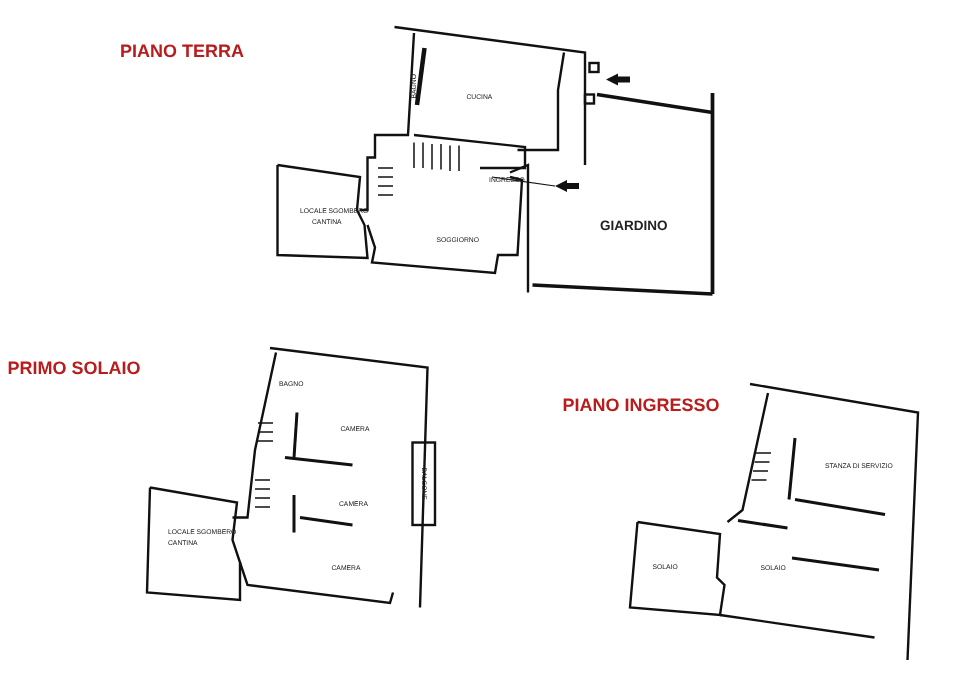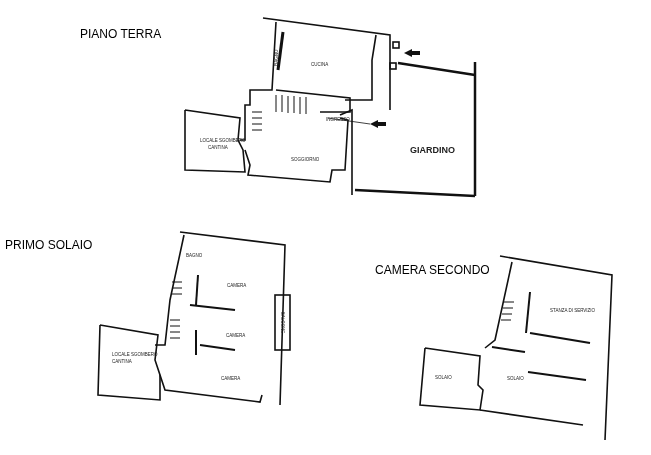--- a/index.html
+++ b/index.html
@@ -1,18 +1,18 @@
 <!DOCTYPE html>
 <html><head>
 <meta charset="utf-8">
 <style>
   html,body{margin:0;padding:0;background:#fff;}
   body{width:651px;height:455px;position:relative;overflow:hidden;font-family:"Liberation Sans",sans-serif;}
   svg{position:absolute;left:0;top:0;}
-  .title{position:absolute;font-weight:normal;font-size:12px;color:#000000;}
+  .title{position:absolute;font-weight:bold;font-size:12px;color:#b91c1c;}
   .lbl{position:absolute;font-size:4.5px;color:#222;white-space:nowrap;}
   .big{font-size:9px;font-weight:bold;}
 </style>
 </head>
 <body>
 
 <svg width="651" height="455" stroke="#111" fill="none" stroke-width="1.6">
 
   <g>
     <polyline points="263,18 390,35 390,110"></polyline>
@@ -80,29 +80,29 @@
       <line x1="504" y1="302" x2="514" y2="302"></line>
         <line x1="503" y1="308" x2="513" y2="308"></line>
       <line x1="502" y1="314" x2="512" y2="314"></line>
         <line x1="501" y1="320" x2="511" y2="320"></line>
     </g>
   </g>
 </svg>
 
 <div class="title" style="left:80px;top:27px">PIANO TERRA</div>
 <div class="title" style="left:5px;top:238px">PRIMO SOLAIO</div>
-<div class="title" style="left:375px;top:263px">CAMERA SECONDO</div>
+<div class="title" style="left:375px;top:263px">PIANO INGRESSO</div>
 
 <div class="lbl" style="left:268px;top:55px;transform:rotate(-90deg)">BAGNO</div>
 <div class="lbl" style="left:311px;top:62px">CUCINA</div>
 <div class="lbl" style="left:326px;top:117px">INGRESSO</div>
 <div class="lbl" style="left:200px;top:138px">LOCALE SGOMBERO</div>
 <div class="lbl" style="left:208px;top:145px">CANTINA</div>
 <div class="lbl" style="left:291px;top:157px">SOGGIORNO</div>
-<div class="lbl big" style="left:410px;top:145px">GIARDINO</div>
+<div class="lbl big" style="left:400px;top:145px">GIARDINO</div>
 
 <div class="lbl" style="left:186px;top:253px">BAGNO</div>
 <div class="lbl" style="left:227px;top:283px">CAMERA</div>
 <div class="lbl" style="left:226px;top:333px">CAMERA</div>
 <div class="lbl" style="left:221px;top:376px">CAMERA</div>
 <div class="lbl" style="left:272px;top:320px;transform:rotate(90deg)">BALCONE</div>
 <div class="lbl" style="left:112px;top:352px">LOCALE SGOMBERO</div>
 <div class="lbl" style="left:112px;top:359px">CANTINA</div>
 
 <div class="lbl" style="left:550px;top:308px">STANZA DI SERVIZIO</div>

